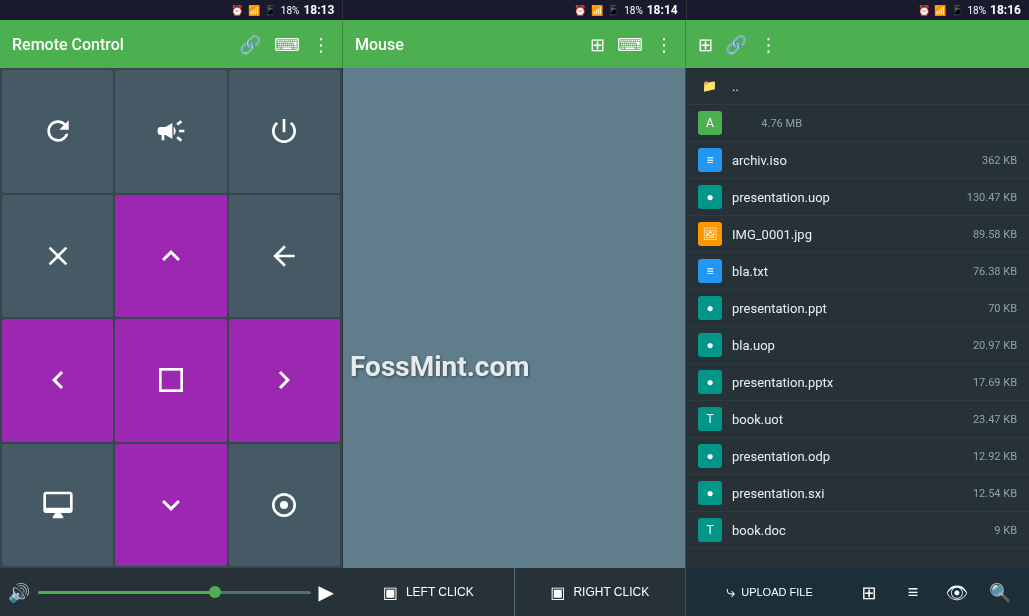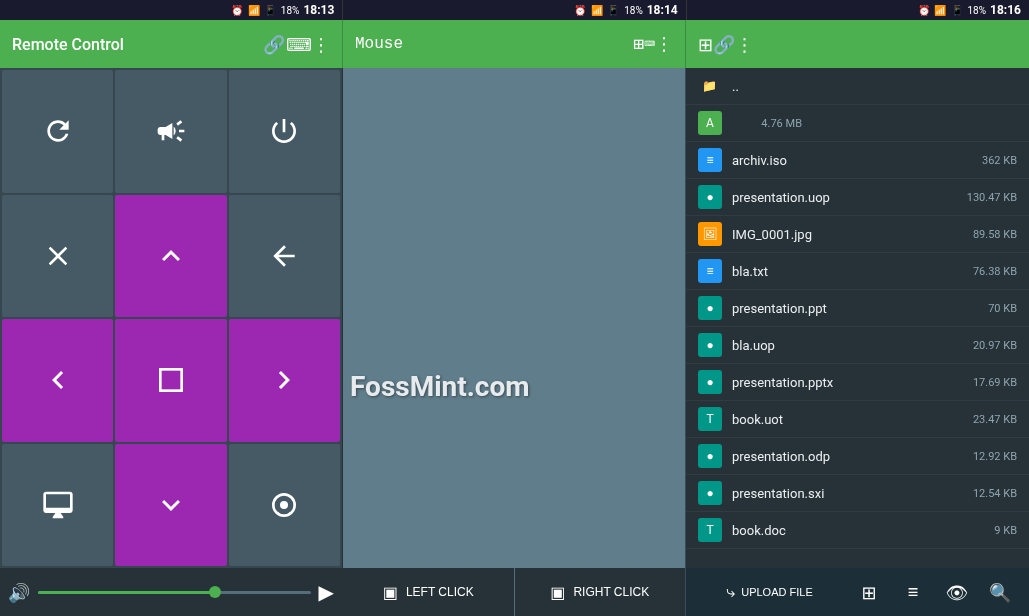--- a/index.html
+++ b/index.html
@@ -40,41 +40,41 @@
 
     
     .app-bars {
       display: flex;
       height: 48px;
     }
     .app-bar {
       display: flex;
       align-items: center;
       padding: 0 12px;
+      gap: 12px;
       background: #4CAF50;
     }
     .app-bar-title {
       color: white;
       font-size: 16px;
       font-weight: 500;
       flex: 1;
     }
     .app-bar-icon {
       color: white;
       font-size: 18px;
       cursor: pointer;
     }
     .app-bar-left {
       width: 343px;
       border-right: 1px solid rgba(0,0,0,0.2);
     }
     .app-bar-middle {
       width: 343px;
       border-right: 1px solid rgba(0,0,0,0.2);
-      font-family: Liberation Mono, monospace;
     }
     .app-bar-right {
       flex: 1;
     }
 
     
     .main-content {
       display: flex;
       flex: 1;
       overflow: hidden;
@@ -267,21 +267,21 @@
       align-items: center;
       justify-content: center;
       color: white;
       cursor: pointer;
       font-size: 18px;
     }
 
     
     .watermark {
       position: absolute;
-      top: 370px;
+      top: 350px;
       left: 350px;
       color: white;
       font-size: 28px;
       font-weight: bold;
       opacity: 0.85;
       pointer-events: none;
       text-shadow: 1px 1px 3px rgba(0,0,0,0.5);
       z-index: 10;
     }
   </style>

